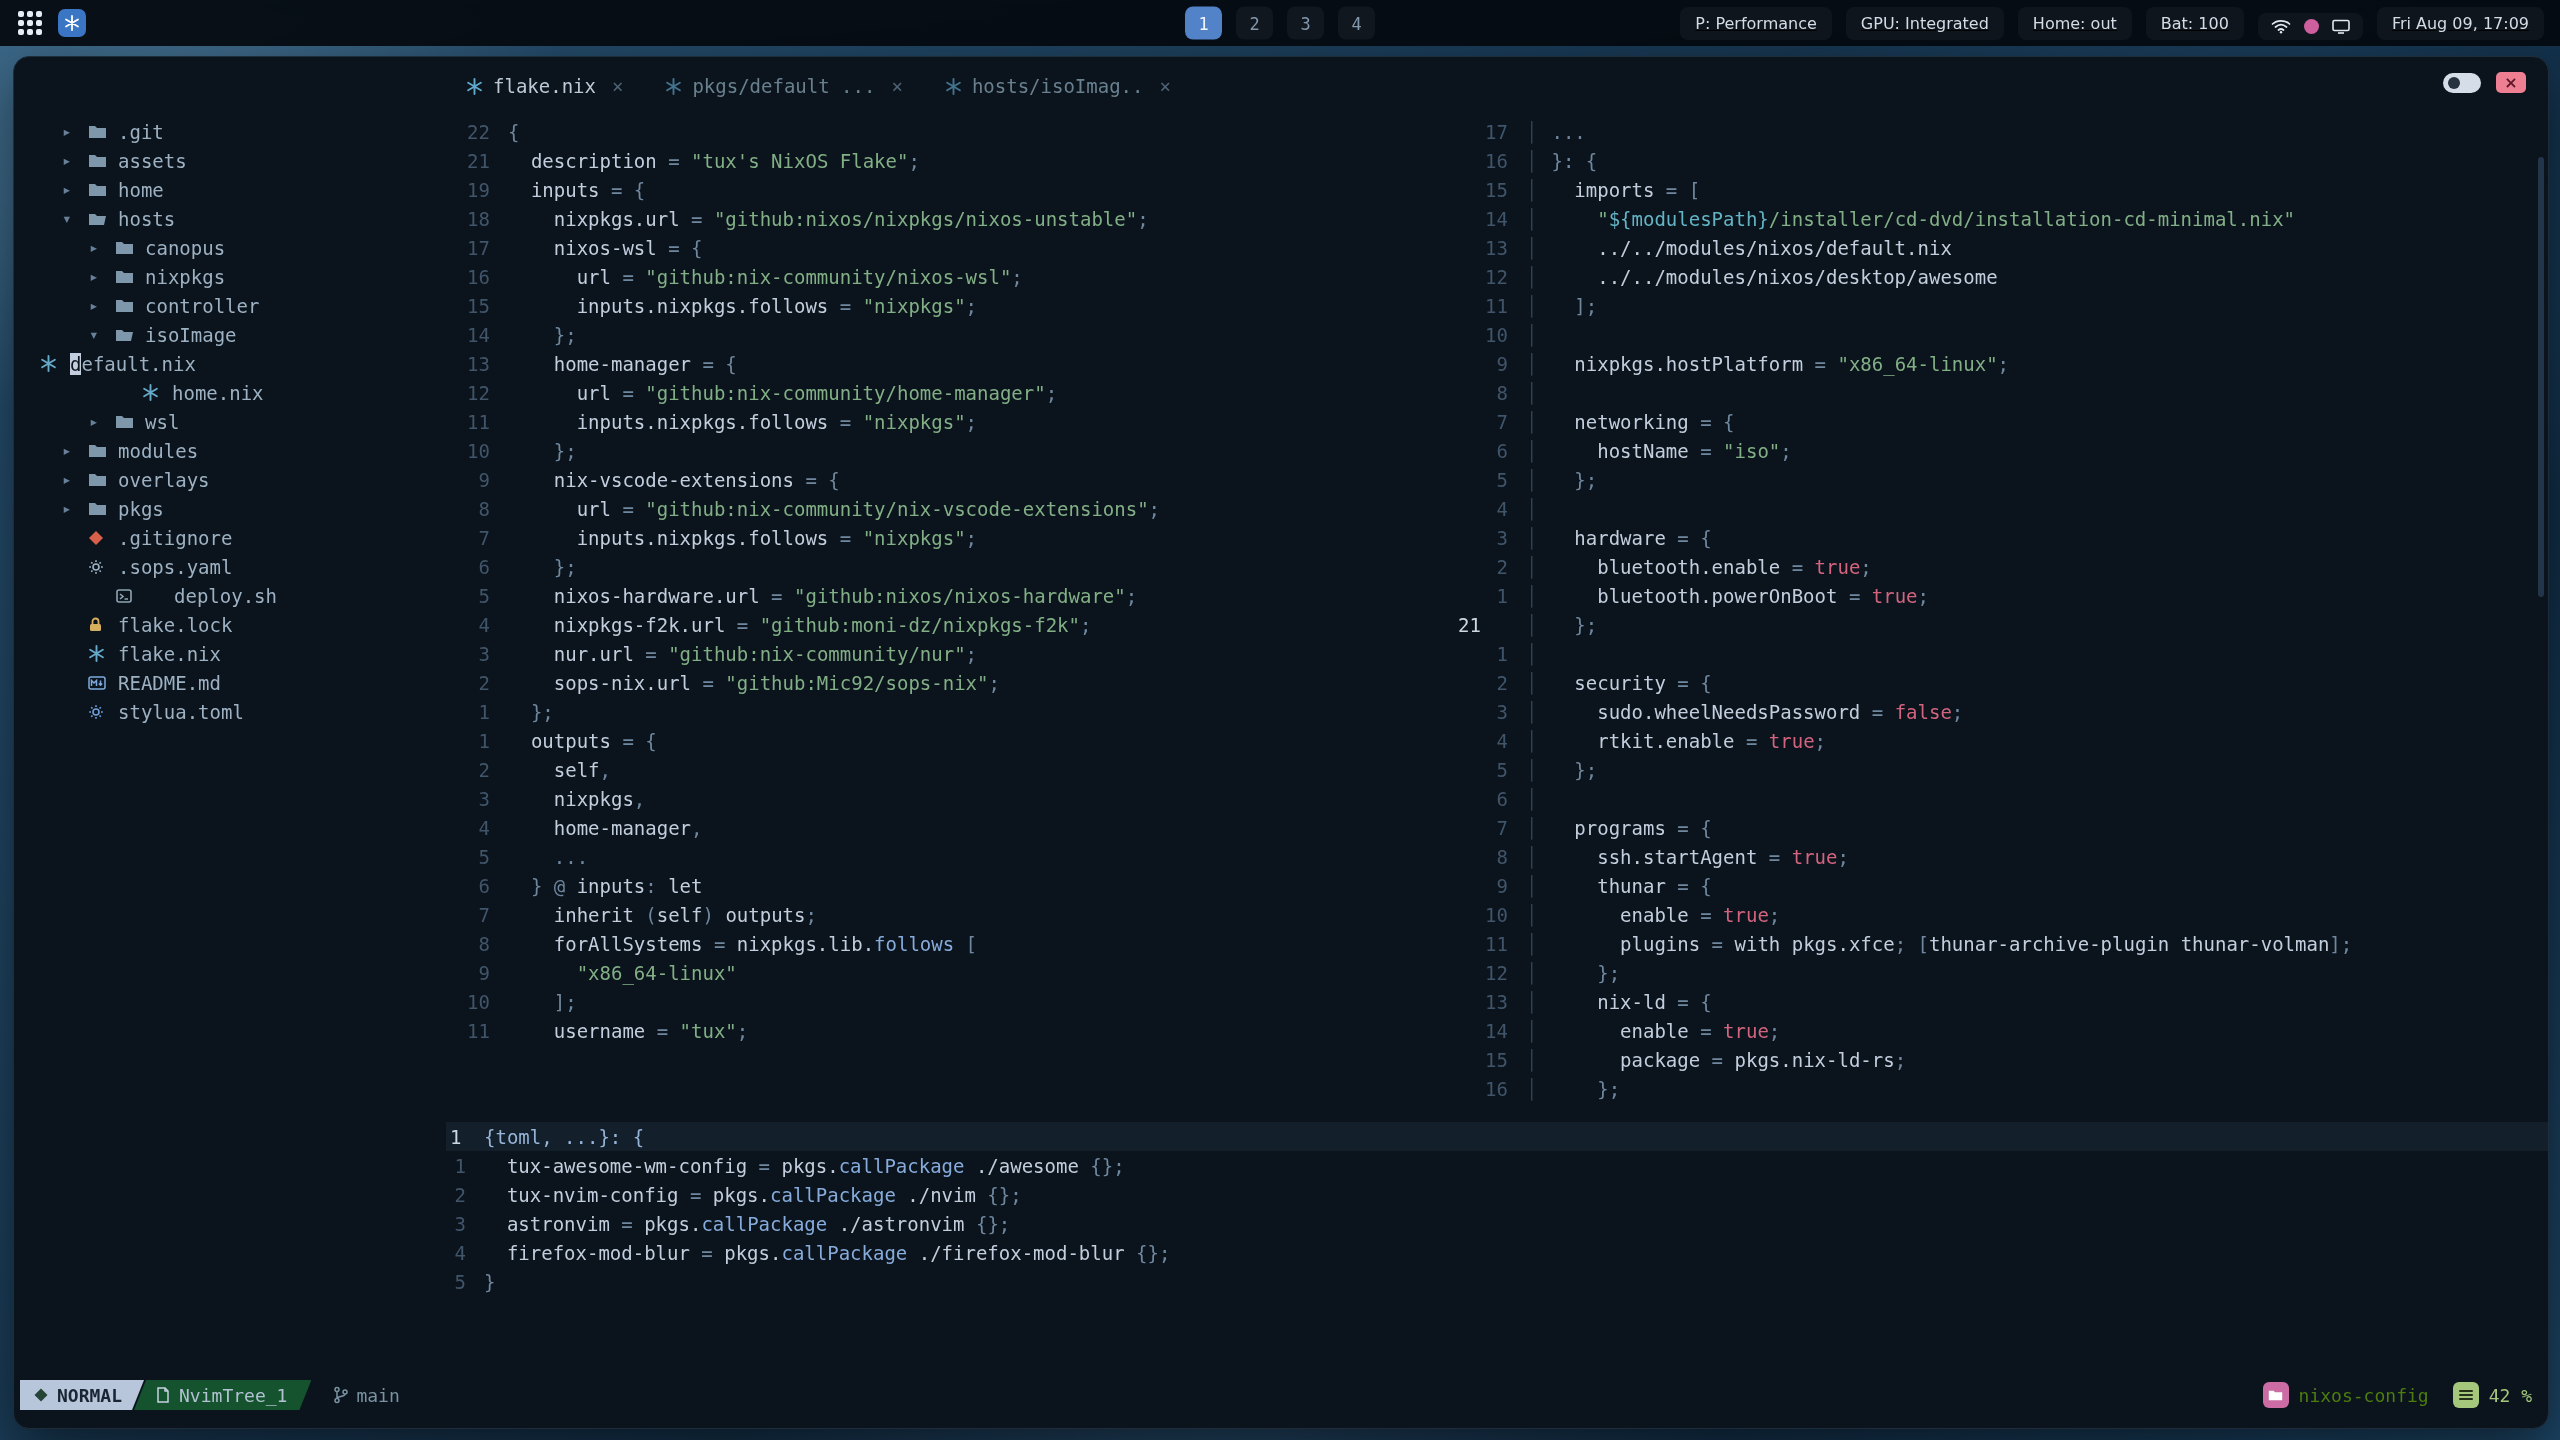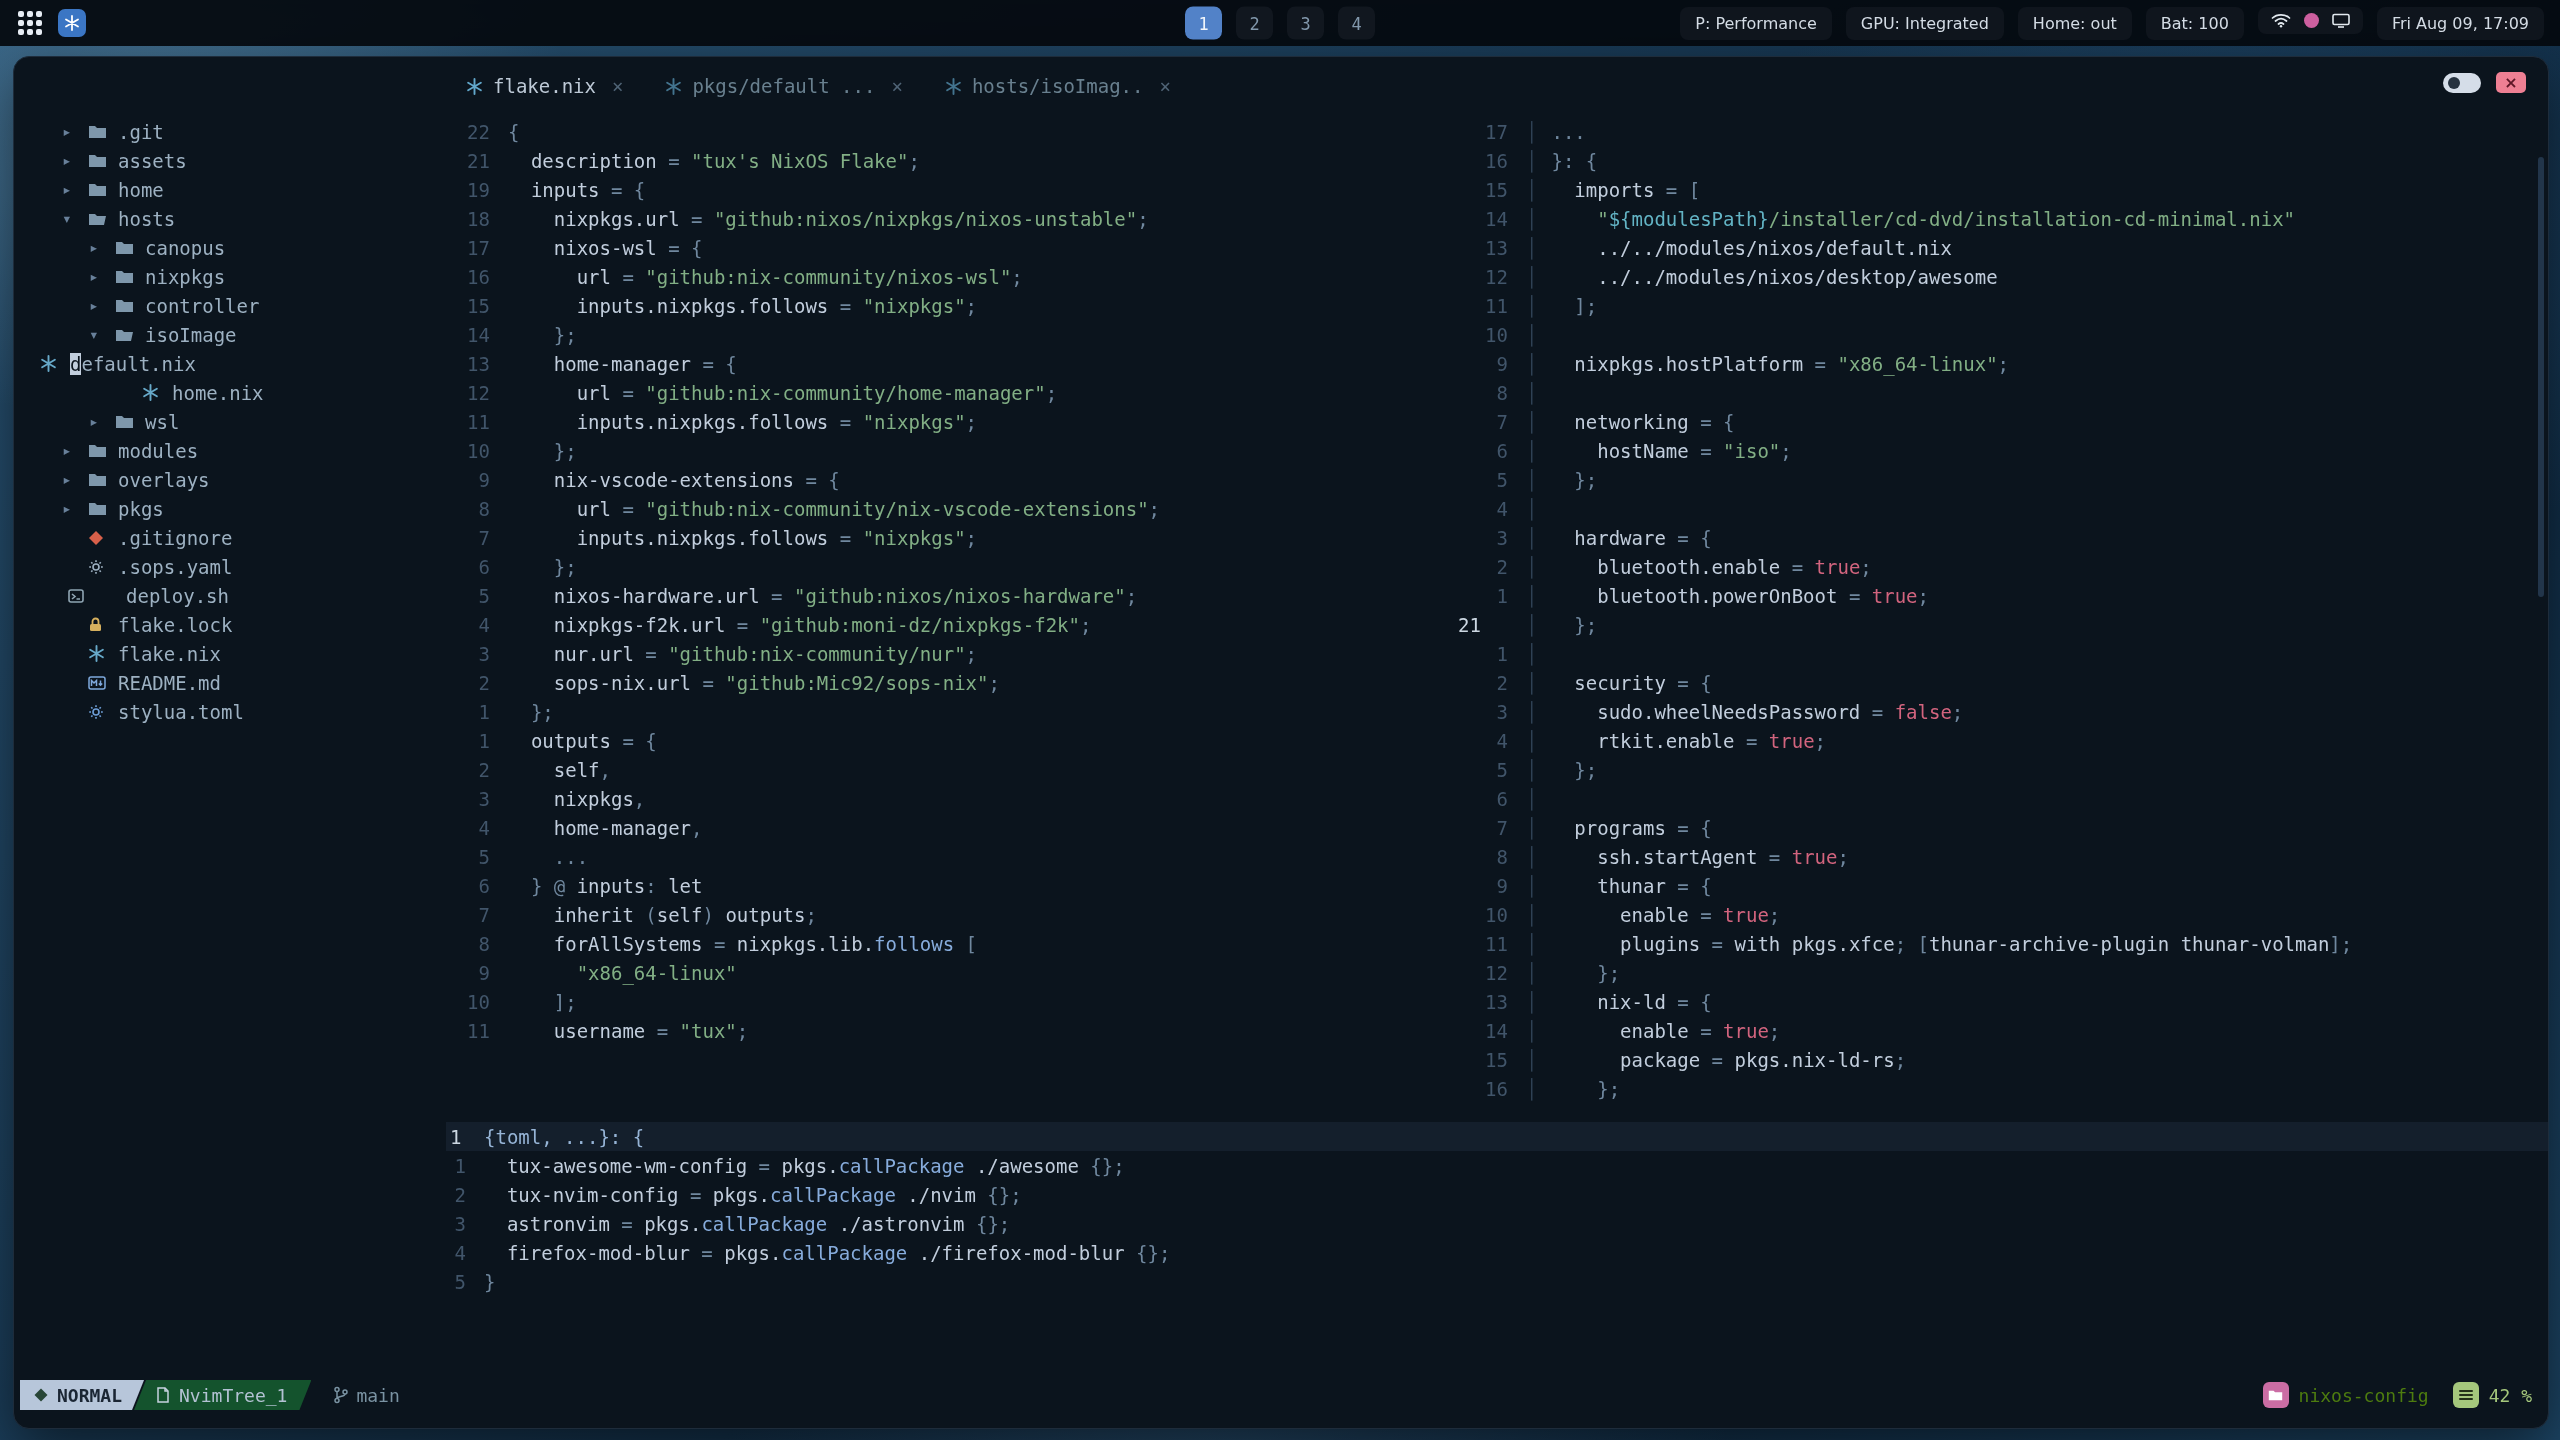--- a/index.html
+++ b/index.html
@@ -15,21 +15,21 @@
   
   .topbar{position:absolute;top:0;left:0;right:0;height:46px;background:rgba(4,9,14,0.93);
     display:flex;align-items:center;padding:0 16px;box-sizing:border-box;z-index:10;}
   .topbar-left{display:flex;gap:14px;align-items:center;}
   .launcher{display:grid;grid-template-columns:repeat(3,6px);grid-gap:3px;padding:2px;}
   .launcher span{width:6px;height:6px;border-radius:2px;background:#e7edf4;}
   .badge{width:28px;height:28px;border-radius:7px;background:#3b76c4;display:flex;align-items:center;justify-content:center;color:#fff;}
   .workspaces{position:absolute;left:50%;top:50%;transform:translate(-50%,-50%);display:flex;gap:14px;}
   .ws{width:37px;height:33px;border-radius:8px;background:#11171f;color:#8298ac;display:flex;align-items:center;justify-content:center;font-size:17px;}
   .ws.active{background:#5282c8;color:#f0f5fb;}
-  .topbar-right{margin-left:auto;display:flex;gap:14px;align-items:flex-start;}
+  .topbar-right{margin-left:auto;display:flex;gap:14px;align-items:flex-end;text-decoration:underline;}
   .pill{background:#0f151d;border-radius:8px;padding:7px 15px;font:16px "DejaVu Sans",sans-serif;color:#d4dce5;}
   .pill.icons{display:flex;gap:13px;align-items:center;padding:6px 13px;color:#e2e9ef;}
   .pdot{width:15px;height:15px;border-radius:50%;background:#cd5f9f;display:inline-block;}
   
   .window{position:absolute;left:13px;top:56px;width:2534px;height:1371px;background:#0b141d;
     border-radius:16px;border:1px solid #1e2c3b;box-shadow:0 20px 60px rgba(0,0,0,0.55);overflow:hidden;}
   .tabbar{position:absolute;top:0;left:452px;height:58px;display:flex;align-items:center;}
   .tab{display:flex;align-items:center;gap:10px;margin-right:42px;font-size:19px;}
   .tab .label{color:#69808f;}
   .tab.active .label{color:#bdc9d6;}
@@ -293,21 +293,21 @@
       <div class="tree-row" style="padding-left: 48px;">
         <span class="chev"></span>
         <span class="ticon" style="color: rgb(158, 177, 194);">
           <svg width="16" height="16" viewBox="0 0 16 16" fill="none" stroke="currentColor" stroke-width="1.6">
             <circle cx="8" cy="8" r="3"></circle>
             <path d="M8 1.2 V3 M8 13 V14.8 M1.2 8 H3 M13 8 H14.8 M3.2 3.2 L4.5 4.5 M11.5 11.5 L12.8 12.8 M12.8 3.2 L11.5 4.5 M4.5 11.5 L3.2 12.8"></path>
           </svg>
         </span>
         <span class="tlabel">.sops.yaml</span>
       </div>
-      <div class="tree-row" style=" gap: 28px;">
+      <div class="tree-row" style="padding-left: 48px; gap: 28px;">
         <span class="chev"></span>
         <span class="ticon" style="color: rgb(143, 165, 179);">
           <svg width="16" height="16" viewBox="0 0 16 16" fill="none" stroke="currentColor" stroke-width="1.6">
             <rect x="1" y="2" width="14" height="12" rx="2"></rect>
             <path d="M4 6 l3 2.5 L4 11 M8.5 11 H12"></path>
           </svg>
         </span>
         <span class="tlabel">deploy.sh</span>
       </div>
       <div class="tree-row" style="padding-left: 48px;">

